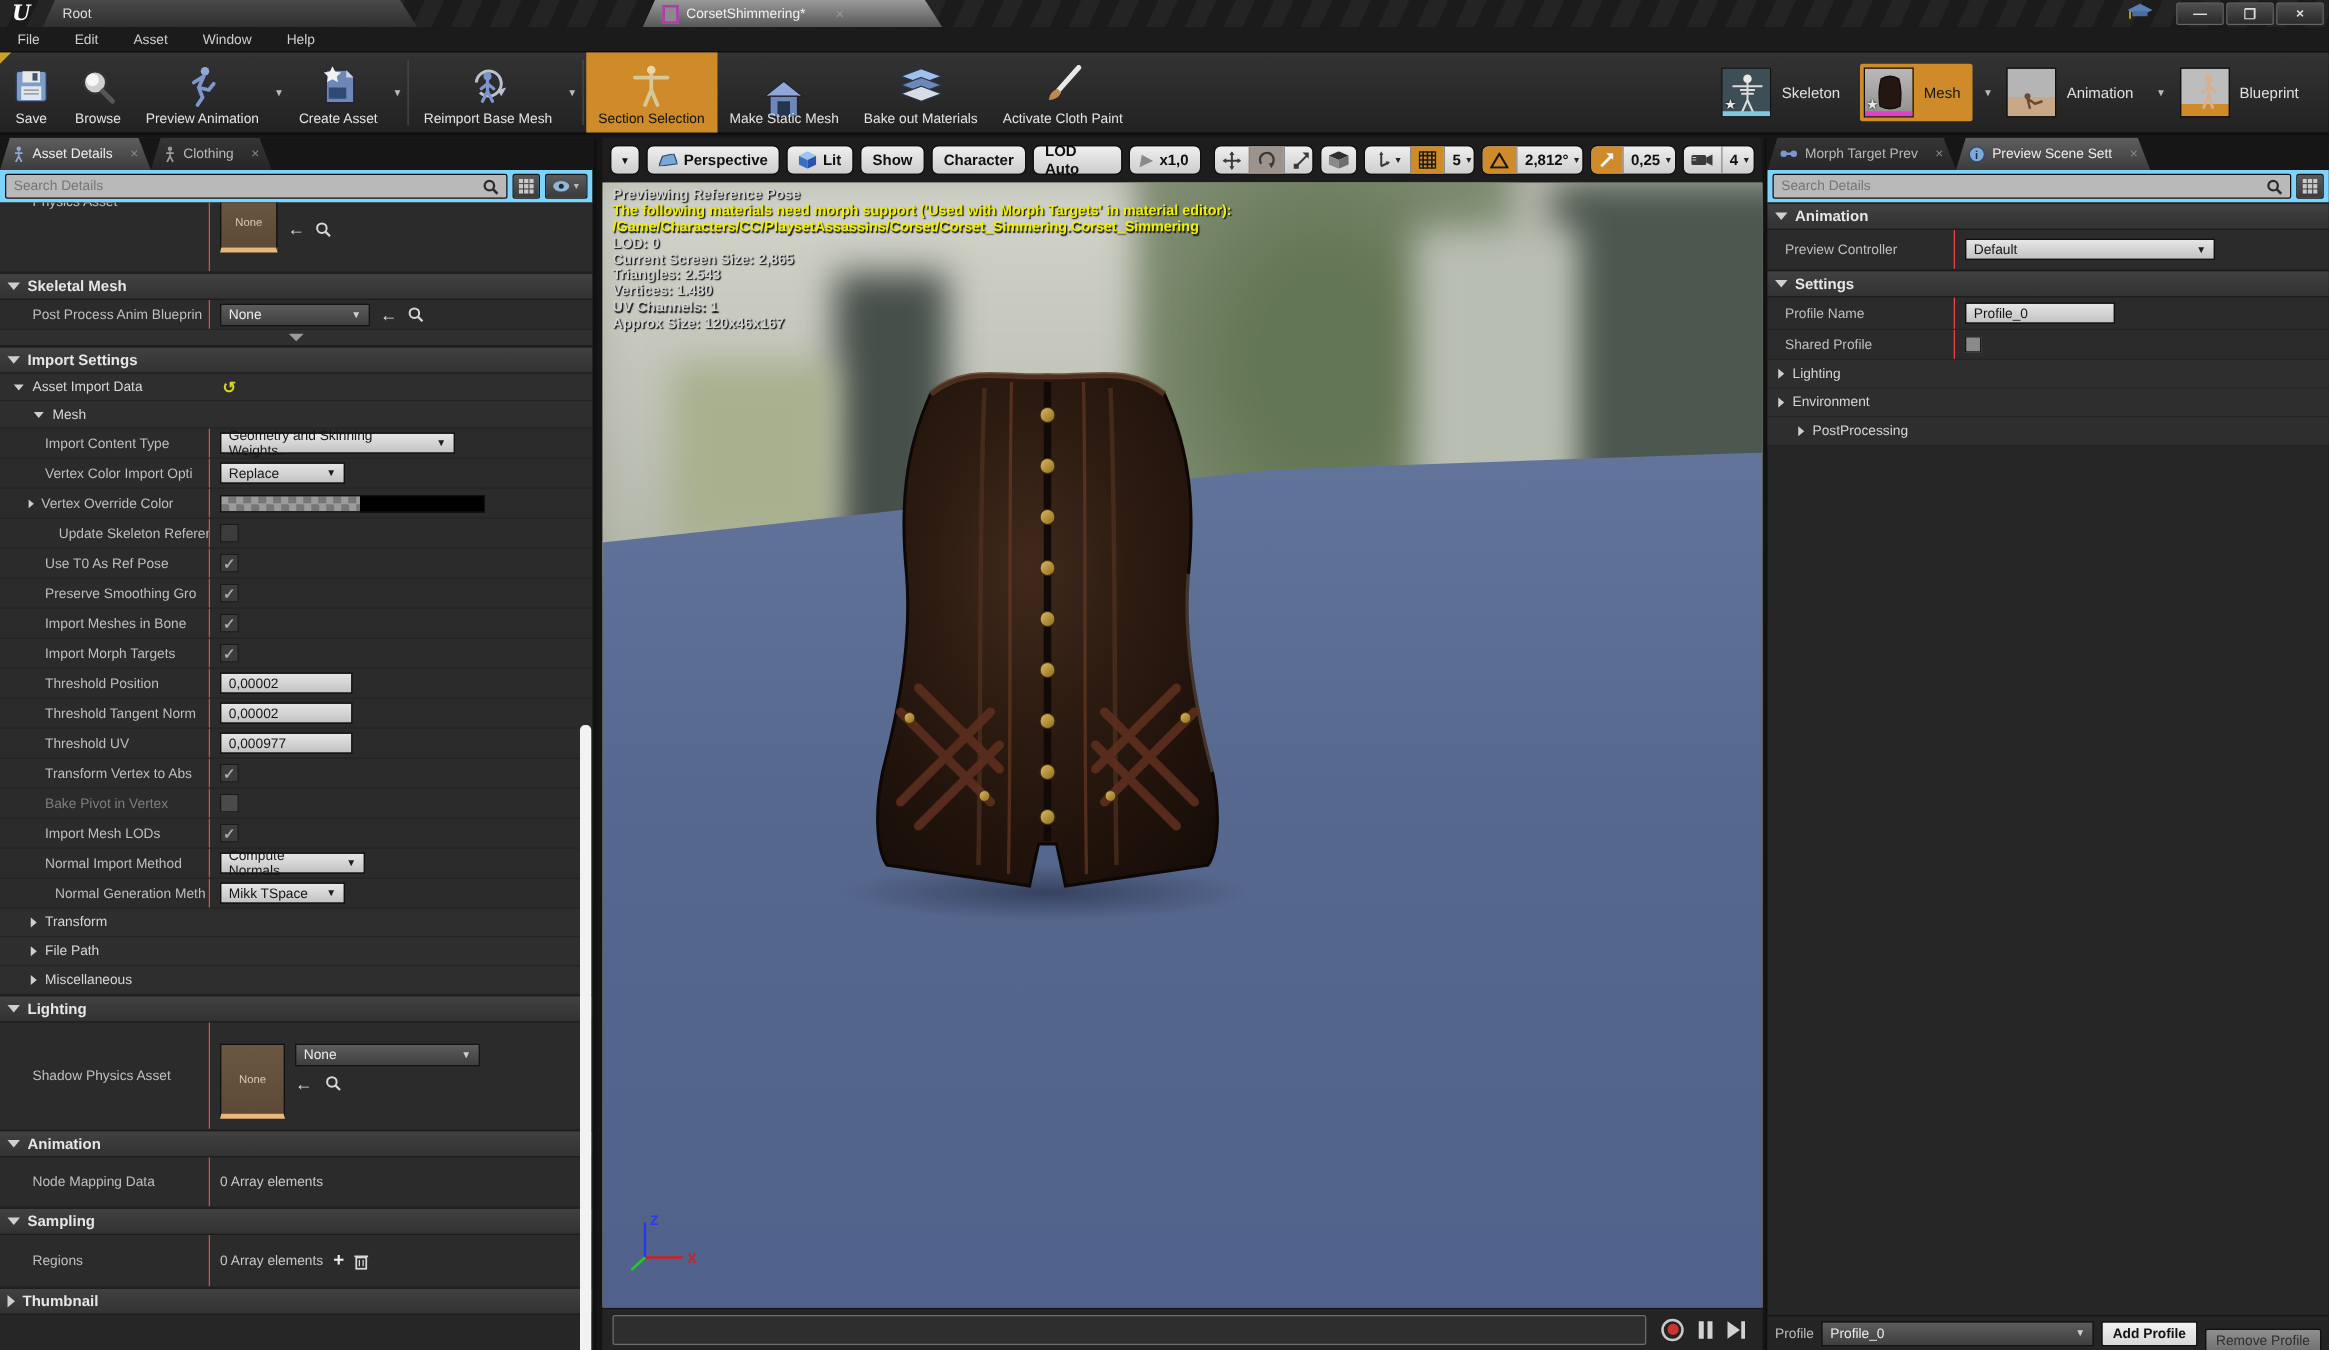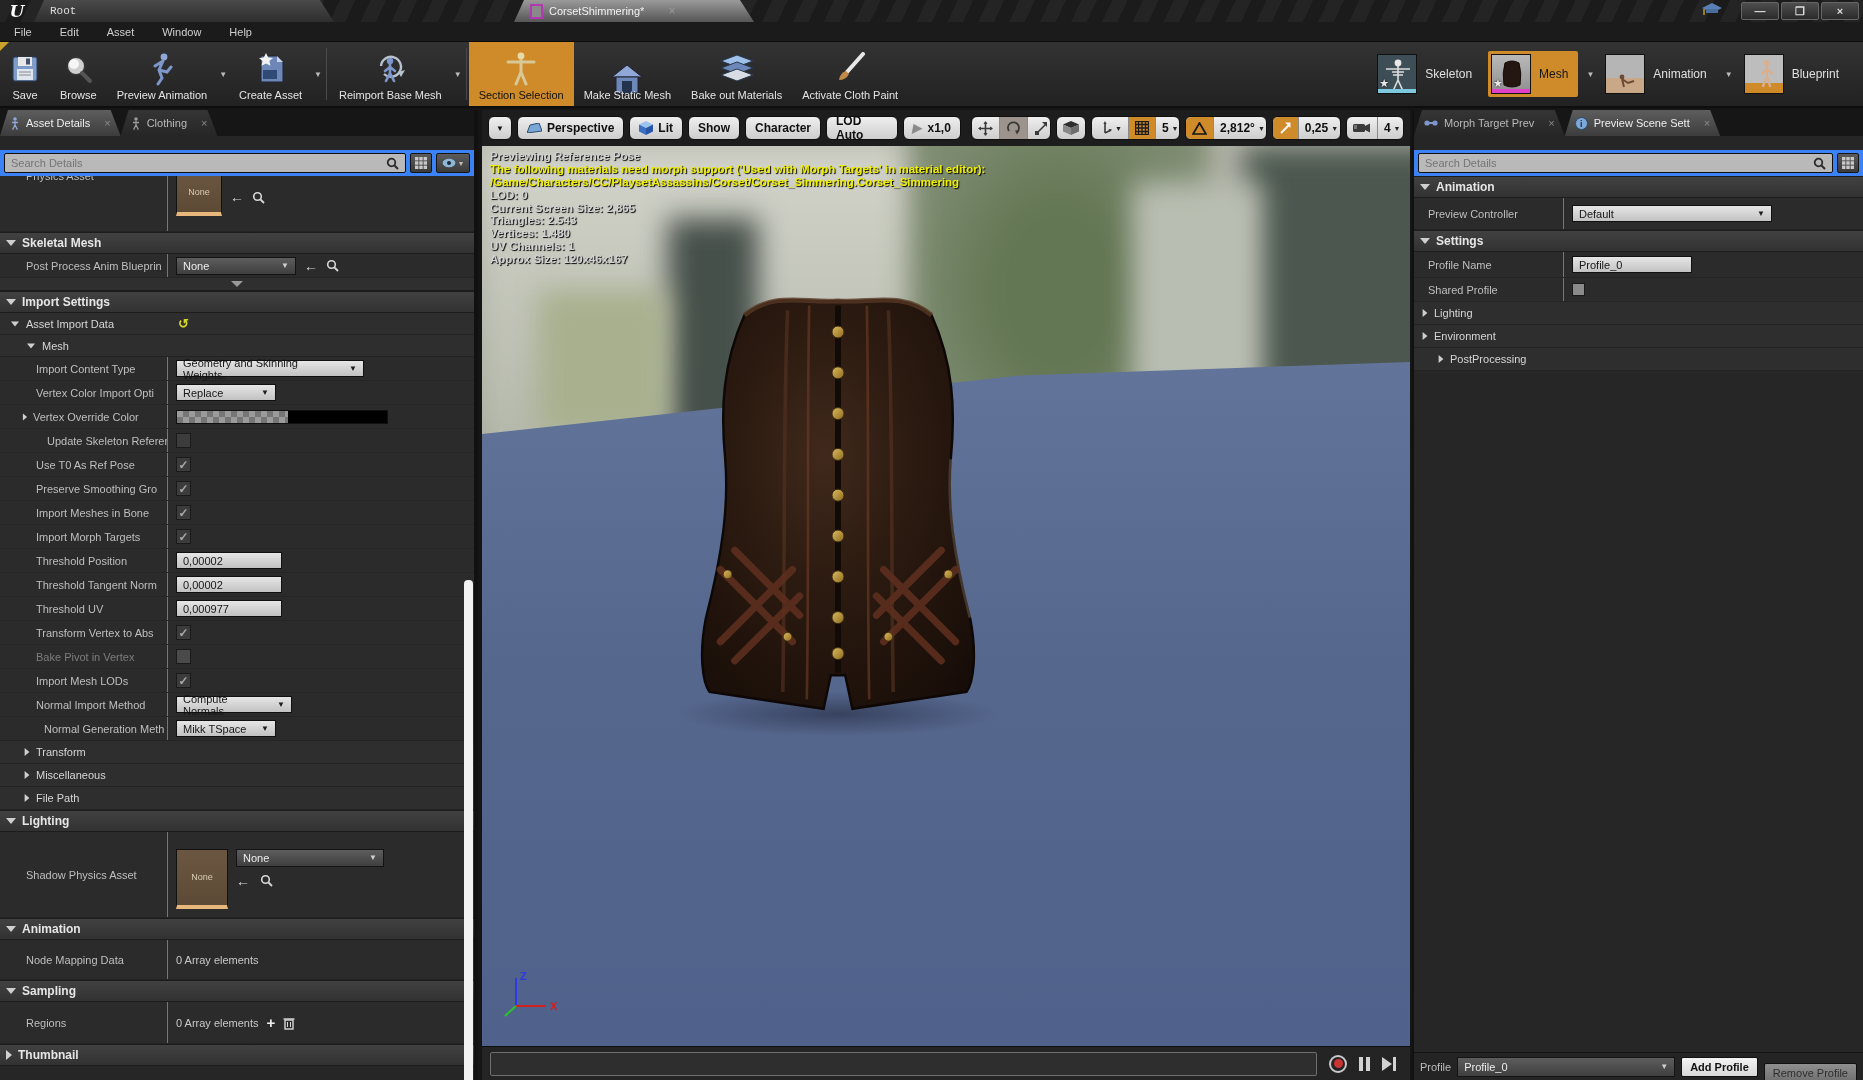--- a/index.html
+++ b/index.html
@@ -6,21 +6,21 @@
   html,body { width:1863px; height:1080px; overflow:hidden; background:#151515;
     font-family:"Liberation Sans", sans-serif; font-size:11px; color:#c8c8c8; }
 
   
   #titlebar { position:absolute; left:0; top:0; width:1863px; height:22px;
     background:repeating-linear-gradient(115deg,#242424 0 14px,#1b1b1b 14px 28px); display:flex; align-items:flex-start; }
   .ue-logo { width:34px; height:22px; display:flex; align-items:center; justify-content:center;
     color:#fff; font-family:"DejaVu Serif",serif; font-weight:bold; font-size:17px; font-style:italic; }
   .doc-tab { height:22px; display:flex; align-items:center; gap:6px; padding:0 22px 0 16px;
     clip-path:polygon(10px 0, calc(100% - 14px) 0, 100% 100%, 0 100%); color:#ddd; }
-  .doc-tab.inactive { background:linear-gradient(#4a4a4a,#2e2e2e); width:300px;font-family:Liberation Mono, monospace; }
+  .doc-tab.inactive { background:linear-gradient(#4a4a4a,#2e2e2e); width:300px; }
   .doc-tab.active { background:linear-gradient(#9a9a9a,#565656); color:#f2f2f2; width:240px; margin-left:180px; }
   .tab-x { color:#999; font-size:12px; margin-left:18px; }
   .asset-ico { width:13px; height:15px; background:#8a8a8a; border:2px solid #b13ab1; display:inline-block; }
   #win-ctrls { position:absolute; right:4px; top:2px; display:flex; gap:2px; }
   .win-btn { width:38px; height:18px; background:linear-gradient(#4e4e4e,#2a2a2a); border:1px solid #666;
     border-radius:2px; color:#ddd; display:flex; align-items:center; justify-content:center; font-size:11px; font-weight:bold; }
   .cap-ico { position:absolute; right:140px; top:1px; }
 
   
   #menubar { position:absolute; left:0; top:22px; width:1863px; height:20px; background:#1b1b1b;
@@ -44,21 +44,21 @@
   .thumb .stripe { position:absolute; left:0; bottom:0; width:100%; height:4px; }
   .thumb .star { position:absolute; left:1px; bottom:3px; color:#e8e8e8; font-size:11px; text-shadow:0 0 2px #000; }
 
   
   .tabstrip { display:flex; height:26px; background:#161616; }
   .ptab { display:flex; align-items:center; gap:6px; padding:0 10px; font-size:11px; color:#b9b9b9;
     clip-path:polygon(8px 0, calc(100% - 10px) 0, 100% 100%, 0 100%); }
   .ptab.active { background:linear-gradient(#5e5e5e,#3c3c3c); color:#eee; }
   .ptab.inactive { background:linear-gradient(#353535,#262626); }
   .ptab .x { color:#8a8a8a; font-size:11px; margin-left:8px; }
-  .searchrow { display:flex; align-items:flex-start; gap:4px; padding:3px 4px; background:#3b82f6;margin-top:14px; }
+  .searchrow { display:flex; align-items:flex-start; gap:4px; padding:3px 4px; background:#7dd3fc; }
   .searchbox { flex:1; height:20px; background:#b9b9b9; border:1px solid #0f0f0f; border-radius:2px;
     display:flex; align-items:center; padding:0 6px; }
   .searchbox input { flex:1; background:transparent; border:none; outline:none; font-size:11px; color:#3c3c3c;
     font-family:"Liberation Sans",sans-serif; }
   .sq-btn { width:22px; height:20px; background:linear-gradient(#5b5b5b,#3b3b3b); border:1px solid #151515;
     border-radius:2px; display:flex; align-items:center; justify-content:center; }
 
   .sect-hdr { height:22px; background:linear-gradient(#414141,#323232); border-top:1px solid #1c1c1c;
     border-bottom:1px solid #1c1c1c; display:flex; align-items:center; gap:6px; padding:0 6px;
     font-weight:bold; font-size:12px; color:#e6e6e6; }
@@ -546,25 +546,25 @@
         </div>
       </div>
   </div>
 
   <div class="subhdr" style="padding-left:24px; height:23px">
     <span class="tri-closed" style="transform:scale(.8)"></span>
     <span>Transform</span>
   </div>
   <div class="subhdr" style="padding-left:24px; height:23px">
     <span class="tri-closed" style="transform:scale(.8)"></span>
-    <span>Miscellaneous</span>
+    <span>File Path</span>
   </div>
   <div class="subhdr" style="padding-left:24px; height:23px">
     <span class="tri-closed" style="transform:scale(.8)"></span>
-    <span>File Path</span>
+    <span>Miscellaneous</span>
   </div>
 
   <div class="sect-hdr">
     <span class="tri-open"></span>
     <span>Lighting</span>
   </div>
   <div class="prow" style="height:86px">
     <div class="lbl">Shadow Physics Asset</div>
     <div class="val" style="align-items:flex-start; padding-top:8px">
       <div class="none-thumb" style="width:52px;height:60px">None</div>

